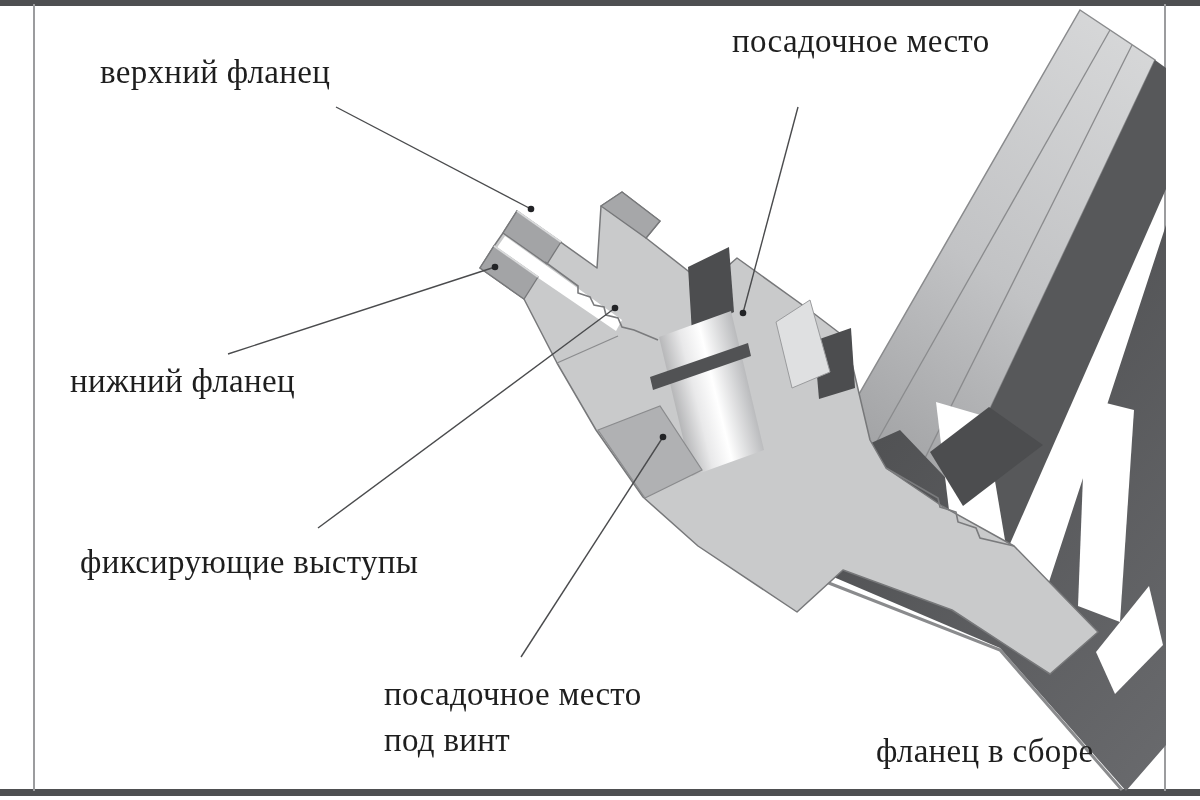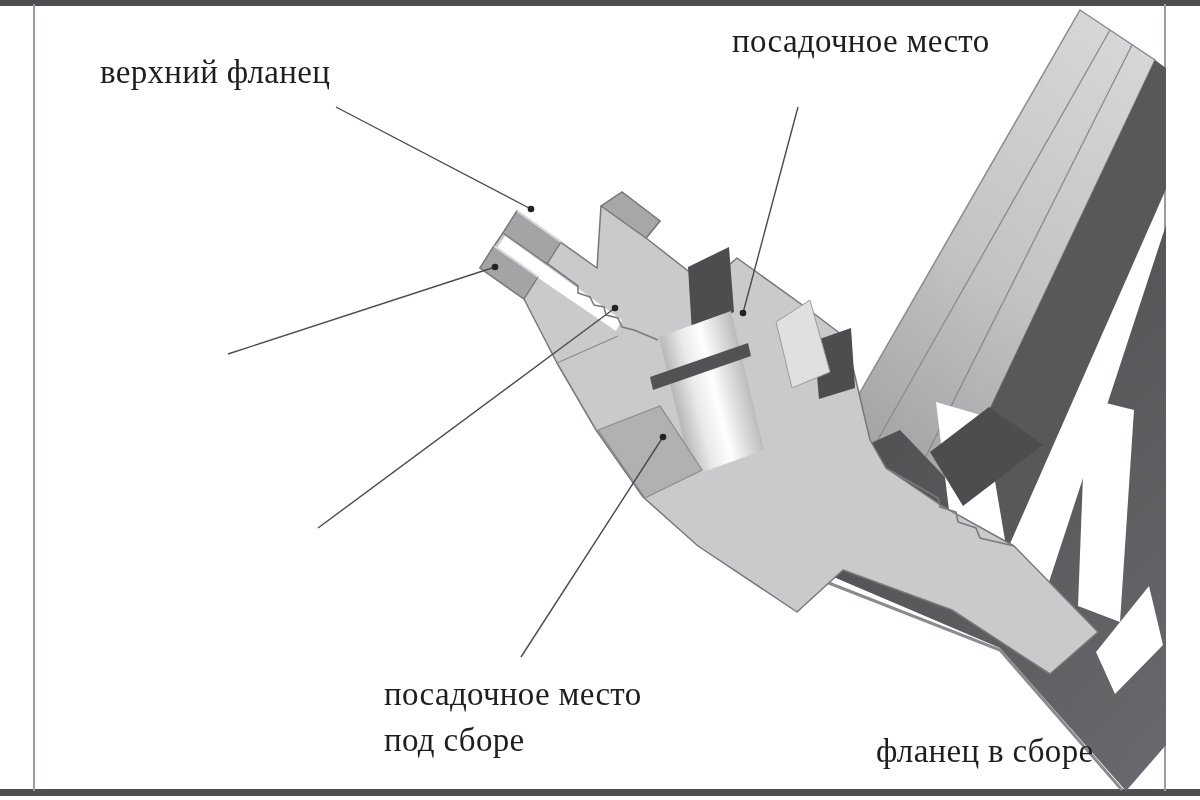--- a/index.html
+++ b/index.html
@@ -102,16 +102,18 @@
       <circle cx="531" cy="209" r="3.3"></circle>
       <circle cx="495" cy="267" r="3.3"></circle>
       <circle cx="615" cy="308" r="3.3"></circle>
       <circle cx="743" cy="313" r="3.3"></circle>
       <circle cx="663" cy="437" r="3.3"></circle>
     </g>
   </svg>
 
   <div class="lbl" style="left:100px;top:55px">верхний фланец</div>
   <div class="lbl" style="left:732px;top:24px">посадочное место</div>
+  <div class="lbl" style="left:70px;top:364px">нижний фланец</div>
+  <div class="lbl" style="left:80px;top:545px">фиксирующие выступы</div>
   <div class="lbl" style="left:384px;top:677px">посадочное место</div>
-  <div class="lbl" style="left:384px;top:723px">под сборе</div>
+  <div class="lbl" style="left:384px;top:723px">под винт</div>
   <div class="lbl" style="left:876px;top:734px">фланец в сборе</div>
 </div>
 
 </body></html>

